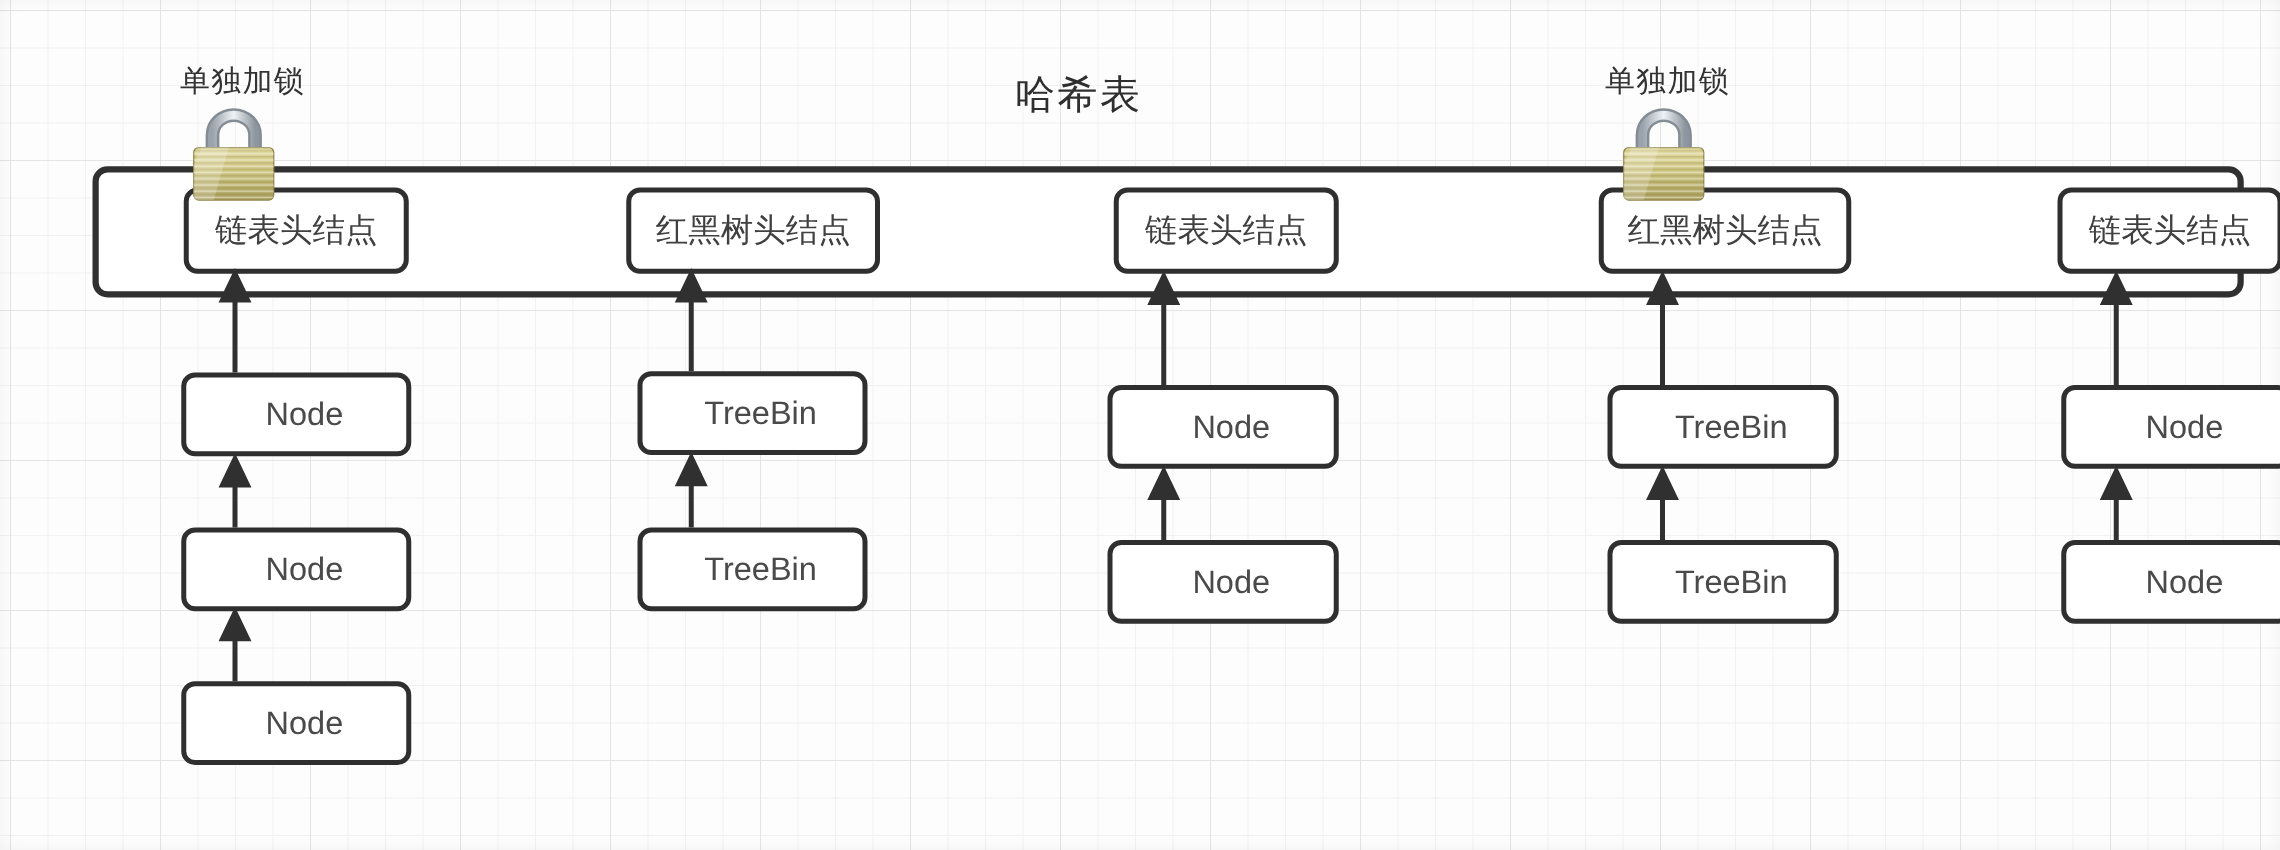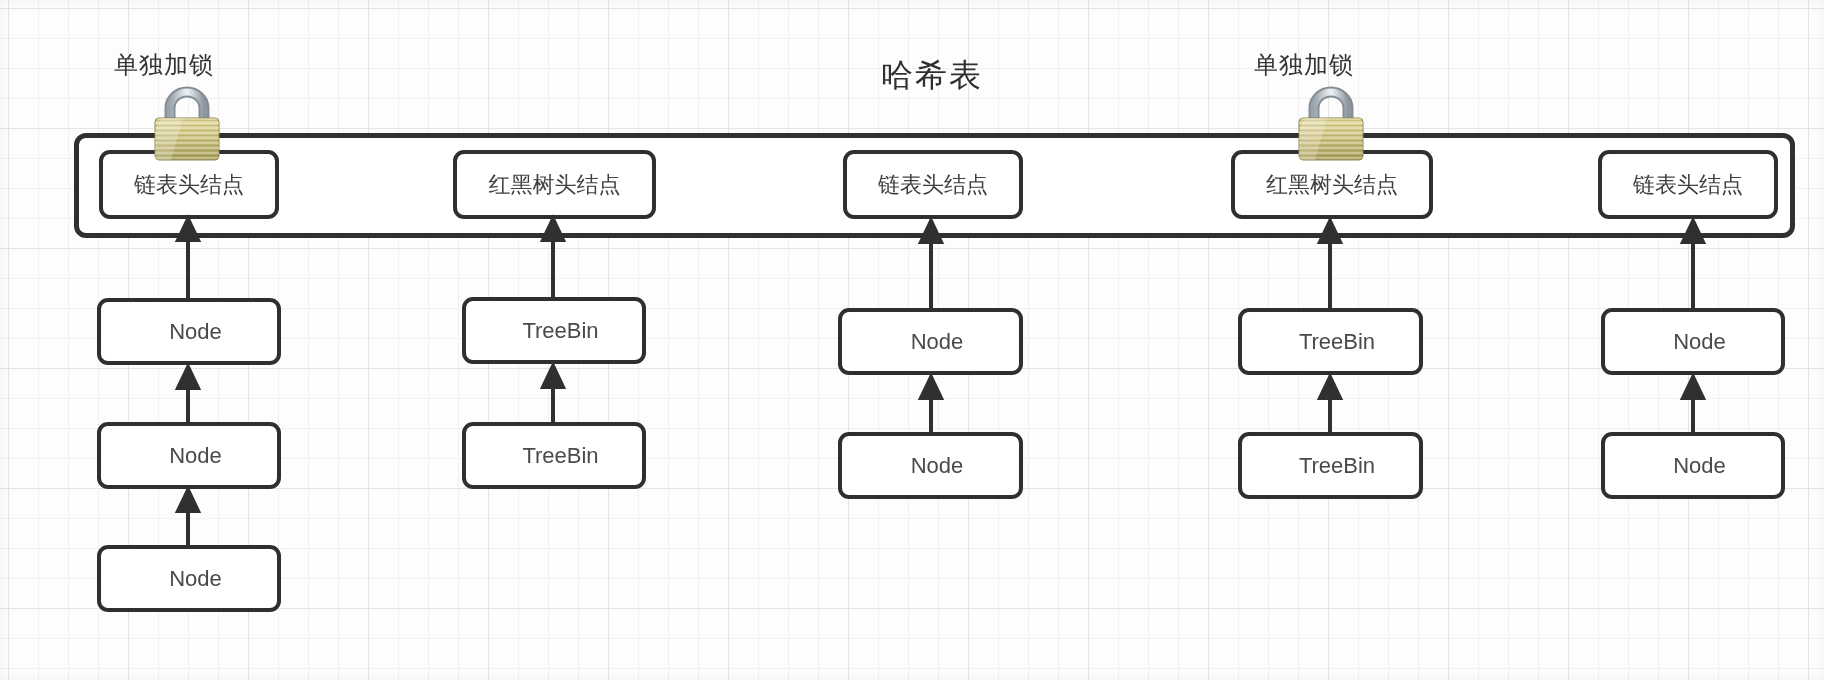--- a/index.html
+++ b/index.html
@@ -13,38 +13,38 @@
       linear-gradient(#e4e4e4 1px, transparent 1px),
       linear-gradient(90deg, #e4e4e4 1px, transparent 1px),
       linear-gradient(#f1f1f1 1px, transparent 1px),
       linear-gradient(90deg, #f1f1f1 1px, transparent 1px);
     background-size:120px 120px,120px 120px,30px 30px,30px 30px;
     background-position:8px 8px,8px 8px,8px 8px,8px 8px;
     box-shadow:inset 0 0 14px rgba(0,0,0,0.05);
   }
   .title{
     position:absolute;left:812px;top:54px;width:240px;
-    text-align:center;font-size:32px;color:#2f2f2f;letter-spacing:2px;
+    text-align:left;font-size:32px;color:#2f2f2f;letter-spacing:2px;
   }
   .lock-label{
     position:absolute;top:49px;width:160px;
-    font-size:24px;color:#333;letter-spacing:1px;
+    text-align:center;font-size:24px;color:#333;letter-spacing:1px;
   }
   #lock-label-1{left:114px;}
   #lock-label-2{left:1254px;}
   .table-frame{
     position:absolute;left:74px;top:133px;width:1721px;height:105px;
     border:5px solid #303030;border-radius:12px;background:#ffffff;
     box-sizing:border-box;
   }
   .box{
     position:absolute;box-sizing:border-box;
     border:4px solid #2f2f2f;border-radius:11px;background:#ffffff;
     display:flex;align-items:center;justify-content:center;
-    font-size:22px;color:#404040;
+    font-size:26px;color:#404040;margin-left:48px;
   }
   .head-box{top:150px;height:69px;}
   #head-1{left:99px;width:180px;}
   #head-2{left:453px;width:203px;}
   #head-3{left:843px;width:180px;}
   #head-4{left:1231px;width:202px;}
   #head-5{left:1598px;width:180px;}
   .child-box{height:67px;color:#4a4a4a;padding-left:13px;}
   #c1-0{left:97px;top:298px;width:184px;}
   #c1-1{left:97px;top:422px;width:184px;}

